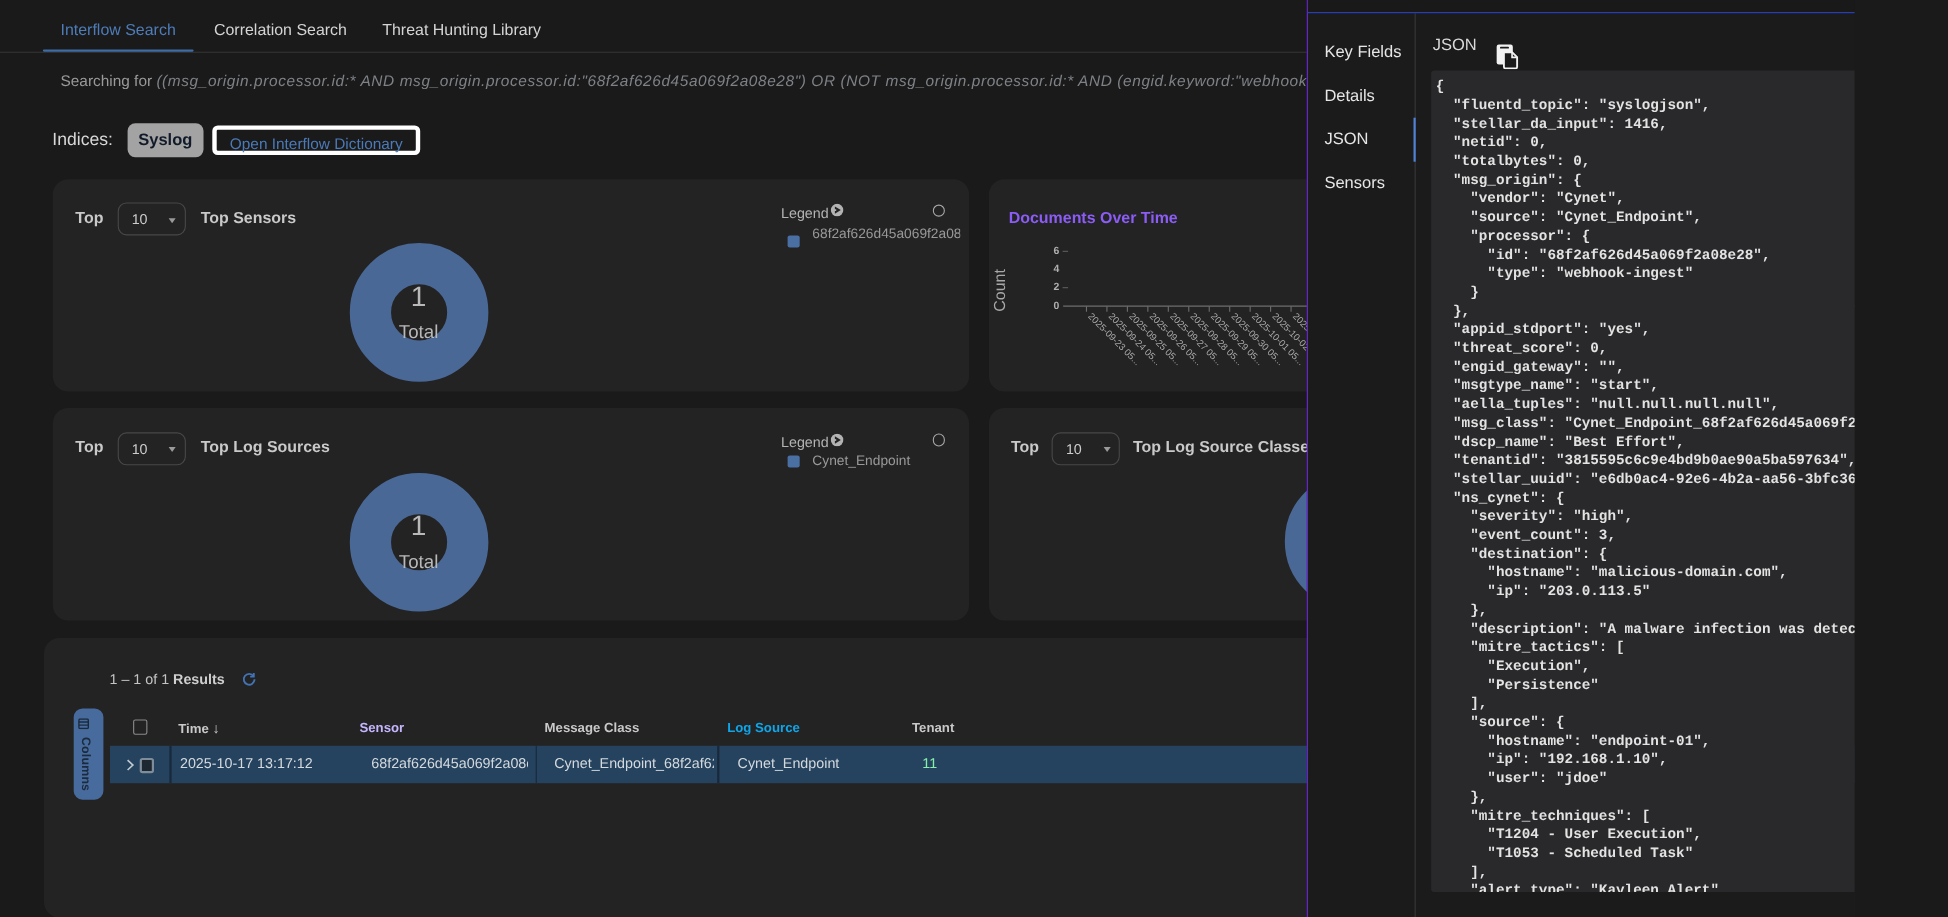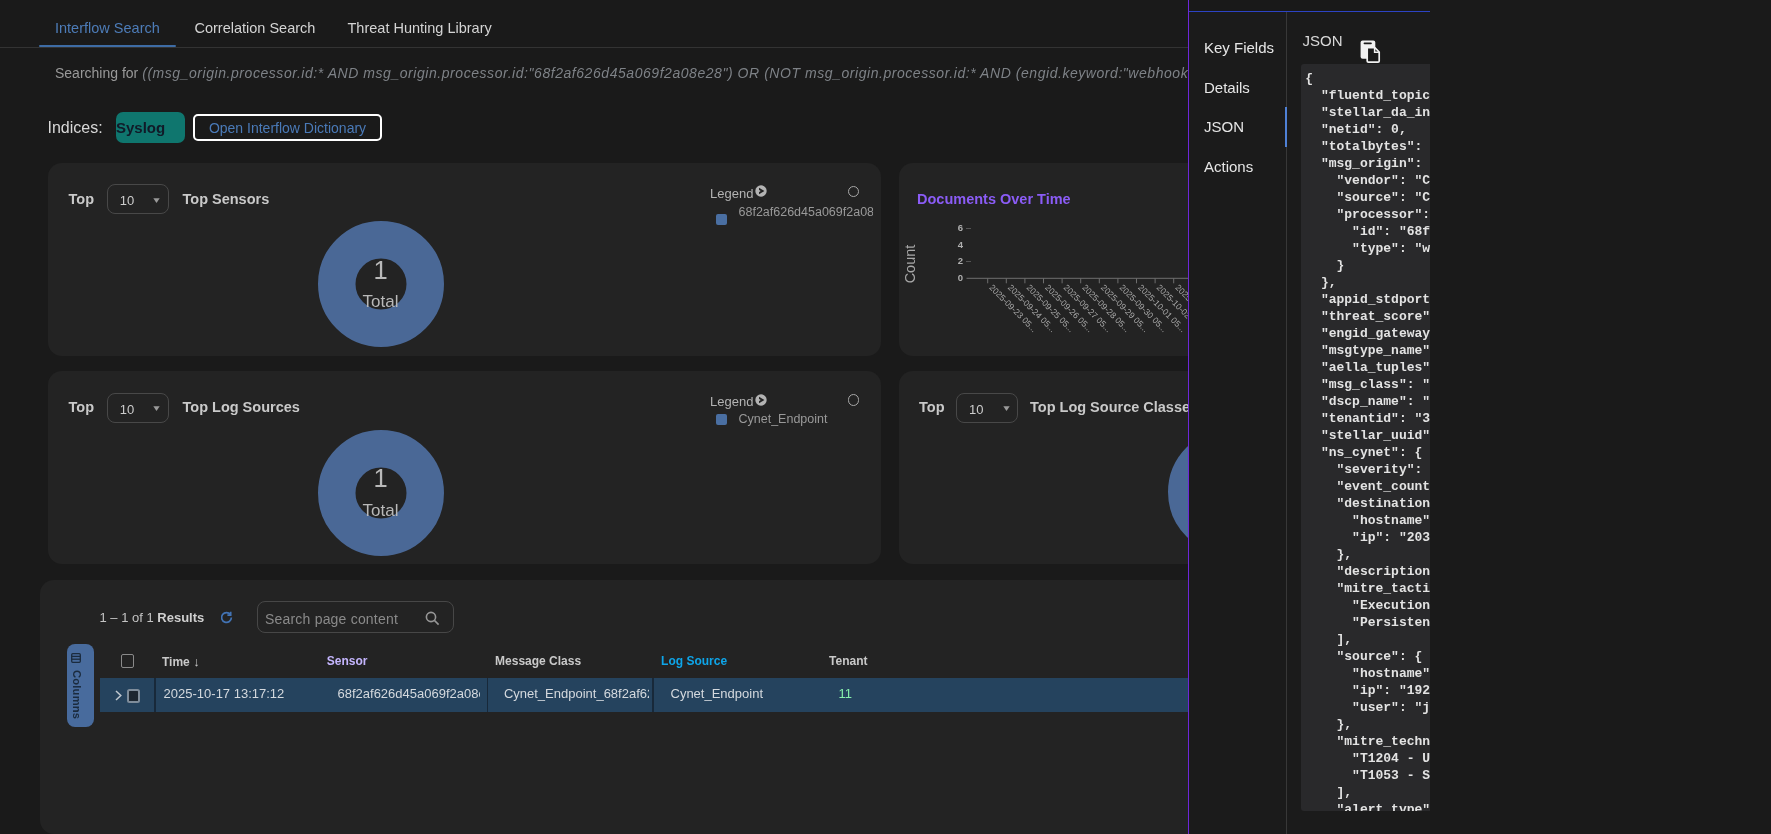--- a/index.html
+++ b/index.html
@@ -1,36 +1,36 @@
 <!DOCTYPE html>
 <html><head>
 <meta charset="utf-8">
 <style>
 *{margin:0;padding:0;box-sizing:border-box}
 html,body{width:1771px;height:834px;background:#1a1a1a;font-family:"Liberation Sans",sans-serif;overflow:hidden}
-#root{position:relative;width:1430px;height:834px;overflow:hidden}
+#root{position:relative;width:1686px;height:834px;overflow:hidden}
 .abs{position:absolute}
 .card{position:absolute;background:#232323;border-radius:14px}
 .nw{white-space:nowrap}
 </style>
 </head>
 <body>
 <div id="root">
 
 <div class="abs" style="left:0;top:47px;width:1188px;height:1px;background:#333"></div>
 <div class="abs" style="left:39px;top:44.5px;width:137px;height:2.5px;background:#3e6ca5;border-radius:2px"></div>
 <div class="abs nw" style="left:55px;top:20.2px;font-size:14.5px;color:#4d7cb8">Interflow Search</div>
 <div class="abs nw" style="left:194.5px;top:20.2px;font-size:14.5px;color:#d4d4d4">Correlation Search</div>
 <div class="abs nw" style="left:347.5px;top:20.2px;font-size:14.5px;color:#d4d4d4">Threat Hunting Library</div>
 
 <div class="abs nw" style="left:55px;top:64.5px;width:1133px;overflow:hidden;font-size:14px;color:#999"><span>Searching for </span><span style="font-style:italic;color:#7e8287;letter-spacing:0.55px">((msg_origin.processor.id:* AND msg_origin.processor.id:"68f2af626d45a069f2a08e28") OR (NOT msg_origin.processor.id:* AND (engid.keyword:"webhook-ingest" AND msg_class.keyword:"Cynet_Endpoint_68f2af626d45a069f2a08e28")))</span></div>
 
 <div class="abs nw" style="left:47.5px;top:118.8px;font-size:16px;color:#d8d8d8">Indices:</div>
-<div class="abs" style="left:116px;top:112px;width:68.5px;height:31.3px;background:#0f766e;border-radius:7px;text-align:left;line-height:31.3px;font-size:15px;font-weight:700;color:#111a28">Syslog</div>
-<div class="abs" style="left:193px;top:113.5px;width:189px;height:27px;border:2px solid #ffffff;border-radius:5px;text-align:center;line-height:25px;font-size:14px;color:#4a7ab8">Open Interflow Dictionary</div>
+<div class="abs" style="left:116px;top:112px;width:68.5px;height:31.3px;background:#a3a3a3;border-radius:7px;text-align:center;line-height:31.3px;font-size:15px;font-weight:700;color:#111a28">Syslog</div>
+<div class="abs" style="left:193px;top:113.5px;width:189px;height:27px;border:4px solid #ffffff;border-radius:5px;text-align:center;line-height:25px;font-size:14px;color:#4a7ab8">Open Interflow Dictionary</div>
 
 <div class="card" style="left:48px;top:162.5px;width:833px;height:193px;overflow:hidden">
   <div class="abs nw" style="left:20.5px;top:28px;font-size:14.5px;font-weight:700;color:#c9c9c9">Top</div>
   <div class="abs" style="left:58.7px;top:21.7px;width:62px;height:30px;border:1px solid #484848;border-radius:8px;text-align:left;line-height:30px">
     <span style="margin-left:12px;font-size:13px;color:#ccc">10</span>
     <svg class="abs" style="right:7.5px;top:12.5px" width="7" height="5.5">
           <path d="M0.3 0.3 L3.5 5 L6.7 0.3 Z" fill="#9a9a9a"></path>
         </svg>
   </div>
   <div class="abs nw" style="left:134.5px;top:28px;font-size:14.5px;font-weight:700;color:#c9c9c9">Top Sensors</div>
@@ -128,27 +128,20 @@
     <circle cx="64" cy="64" r="44.25" fill="none" stroke="#4a6896" stroke-width="37.5"></circle>
   </svg>
 </div>
 
 <div class="card" style="left:40px;top:580px;width:1691px;height:254px">
   <div class="abs nw" style="left:59.5px;top:30px;font-size:13px;color:#c4c4c4">1 – 1 of 1 <span style="font-weight:700;color:#cfcfcf">Results</span></div>
   <svg class="abs" style="left:179.5px;top:31px" width="13" height="13.5" fill="none" stroke="#4273b4" stroke-width="1.7">
     <path d="M10.5 3.7 A 4.9 4.9 0 1 0 11.4 6.6"></path>
     <path d="M10.7 0.8 L10.7 4.1 L7.4 4.1" fill="none"></path>
   </svg>
-  <div class="abs" style="left:217px;top:20.5px;width:197px;height:32.5px;border:1px solid #474747;border-radius:8px">
-    <span class="abs nw" style="left:7px;top:9px;font-size:14px;color:#8a8a8a;letter-spacing:0.2px">Search page content</span>
-    <svg class="abs" style="right:13px;top:9.5px" width="15" height="15" fill="none" stroke="#969696" stroke-width="1.6">
-          <circle cx="6" cy="6" r="4.6"></circle>
-          <line x1="9.4" y1="9.4" x2="13.6" y2="13.6"></line>
-        </svg>
-  </div>
 
   <div class="abs" style="left:26.8px;top:63.6px;width:27.6px;height:83px;background:#486b9d;border-radius:8px">
     <svg class="abs" style="left:4.6px;top:9px" width="10" height="10" fill="none" stroke="#1b2b3e" stroke-width="1.3">
           <rect x="0.7" y="0.7" width="8.6" height="8.6" rx="1"></rect>
           <line x1="0.7" y1="3.4" x2="9.3" y2="3.4"></line>
           <line x1="0.7" y1="6.2" x2="9.3" y2="6.2"></line>
         </svg>
     <div class="abs" style="left:4.5px;top:26.5px;font-size:11.2px;font-weight:700;color:#1b2b3e;writing-mode:vertical-rl;letter-spacing:0.2px">Columns</div>
   </div>
 
@@ -175,21 +168,21 @@
 </div>
 
 <div class="abs" style="left:1188px;top:0;width:583px;height:834px;background:#1b1b1b;border-left:1px solid #6d28d9">
   <div class="abs" style="left:0;top:0;width:583px;height:10.5px;background:#191919"></div>
   <div class="abs" style="left:0;top:10.5px;width:583px;height:1.8px;background:#2c43c4"></div>
   <div class="abs" style="left:96.5px;top:12px;width:1px;height:822px;background:#383838"></div>
   <div class="abs" style="left:95.5px;top:107px;width:2.5px;height:40px;background:#4f81d6"></div>
   <div class="abs nw" style="left:15px;top:39px;font-size:15px;color:#e6e6e6">Key Fields</div>
   <div class="abs nw" style="left:15px;top:78.5px;font-size:15px;color:#e6e6e6">Details</div>
   <div class="abs nw" style="left:15px;top:118px;font-size:15px;color:#e6e6e6">JSON</div>
-  <div class="abs nw" style="left:15px;top:157.5px;font-size:15px;color:#e6e6e6">Actions</div>
+  <div class="abs nw" style="left:15px;top:157.5px;font-size:15px;color:#e6e6e6">Sensors</div>
   <div class="abs nw" style="left:113.5px;top:31.5px;font-size:15px;color:#dadada">JSON</div>
   <svg class="abs" style="left:170.5px;top:40px" width="21" height="23" fill="none">
     <rect x="0.6" y="0.5" width="14.7" height="18.2" rx="2" fill="#f2f2f2"></rect>
     <rect x="3.6" y="2.5" width="8.2" height="1.7" rx="0.8" fill="#1b1b1b"></rect>
     <path d="M7.2 7.6 H14.8 L19.2 12 V20.9 A1.2 1.2 0 0 1 18 22.1 H8.4 A1.2 1.2 0 0 1 7.2 20.9 Z" fill="#1b1b1b" stroke="#f2f2f2" stroke-width="1.7" stroke-linejoin="round"></path>
     <path d="M14.6 7.9 V12.2 H18.9" fill="none" stroke="#f2f2f2" stroke-width="1.5"></path>
   </svg>
   <pre class="abs" style="left:112px;top:64px;width:460px;height:747px;background:#29292b;border-radius:3px;overflow:hidden;padding:5.5px 0 0 4.3px;font-family:'Liberation Mono',monospace;font-size:13px;line-height:17px;color:#e3e3e3;font-weight:700">{
   "fluentd_topic": "syslogjson",
   "stellar_da_input": 1416,

